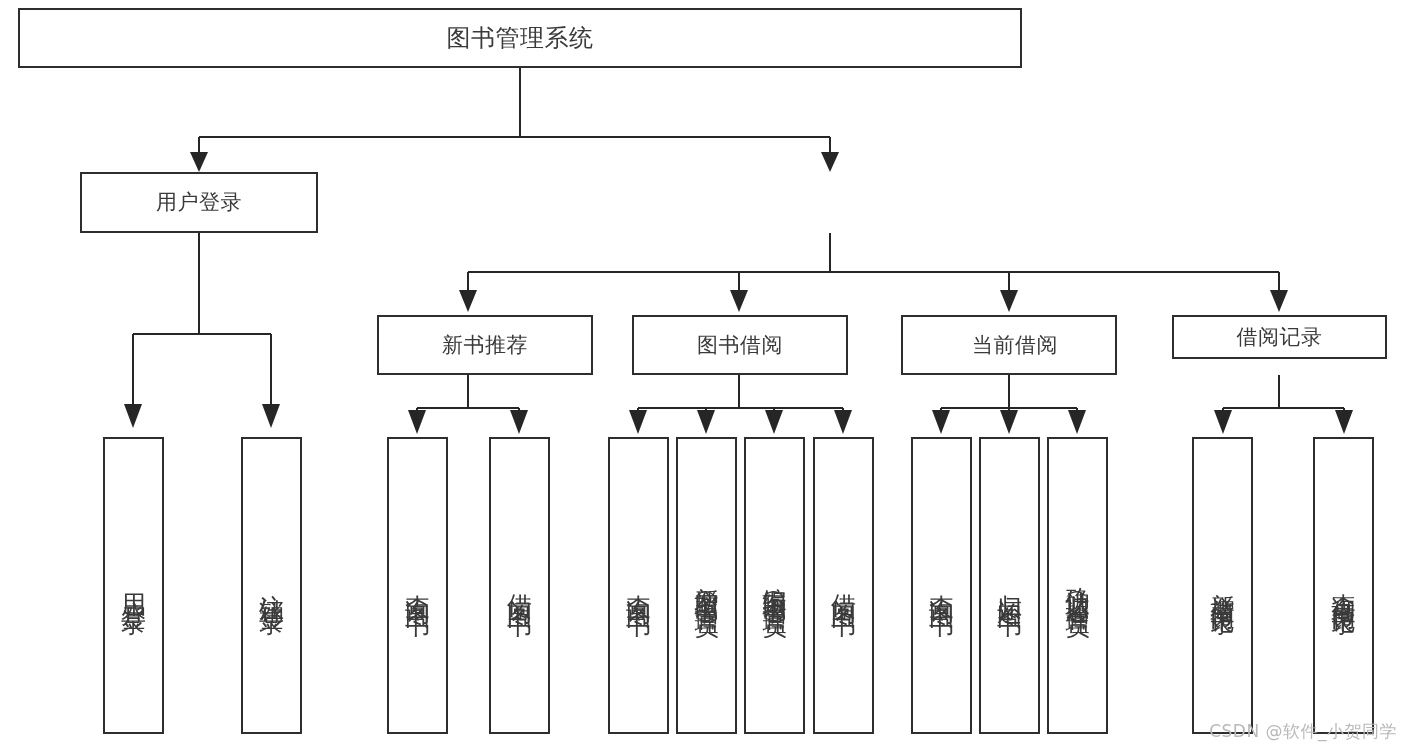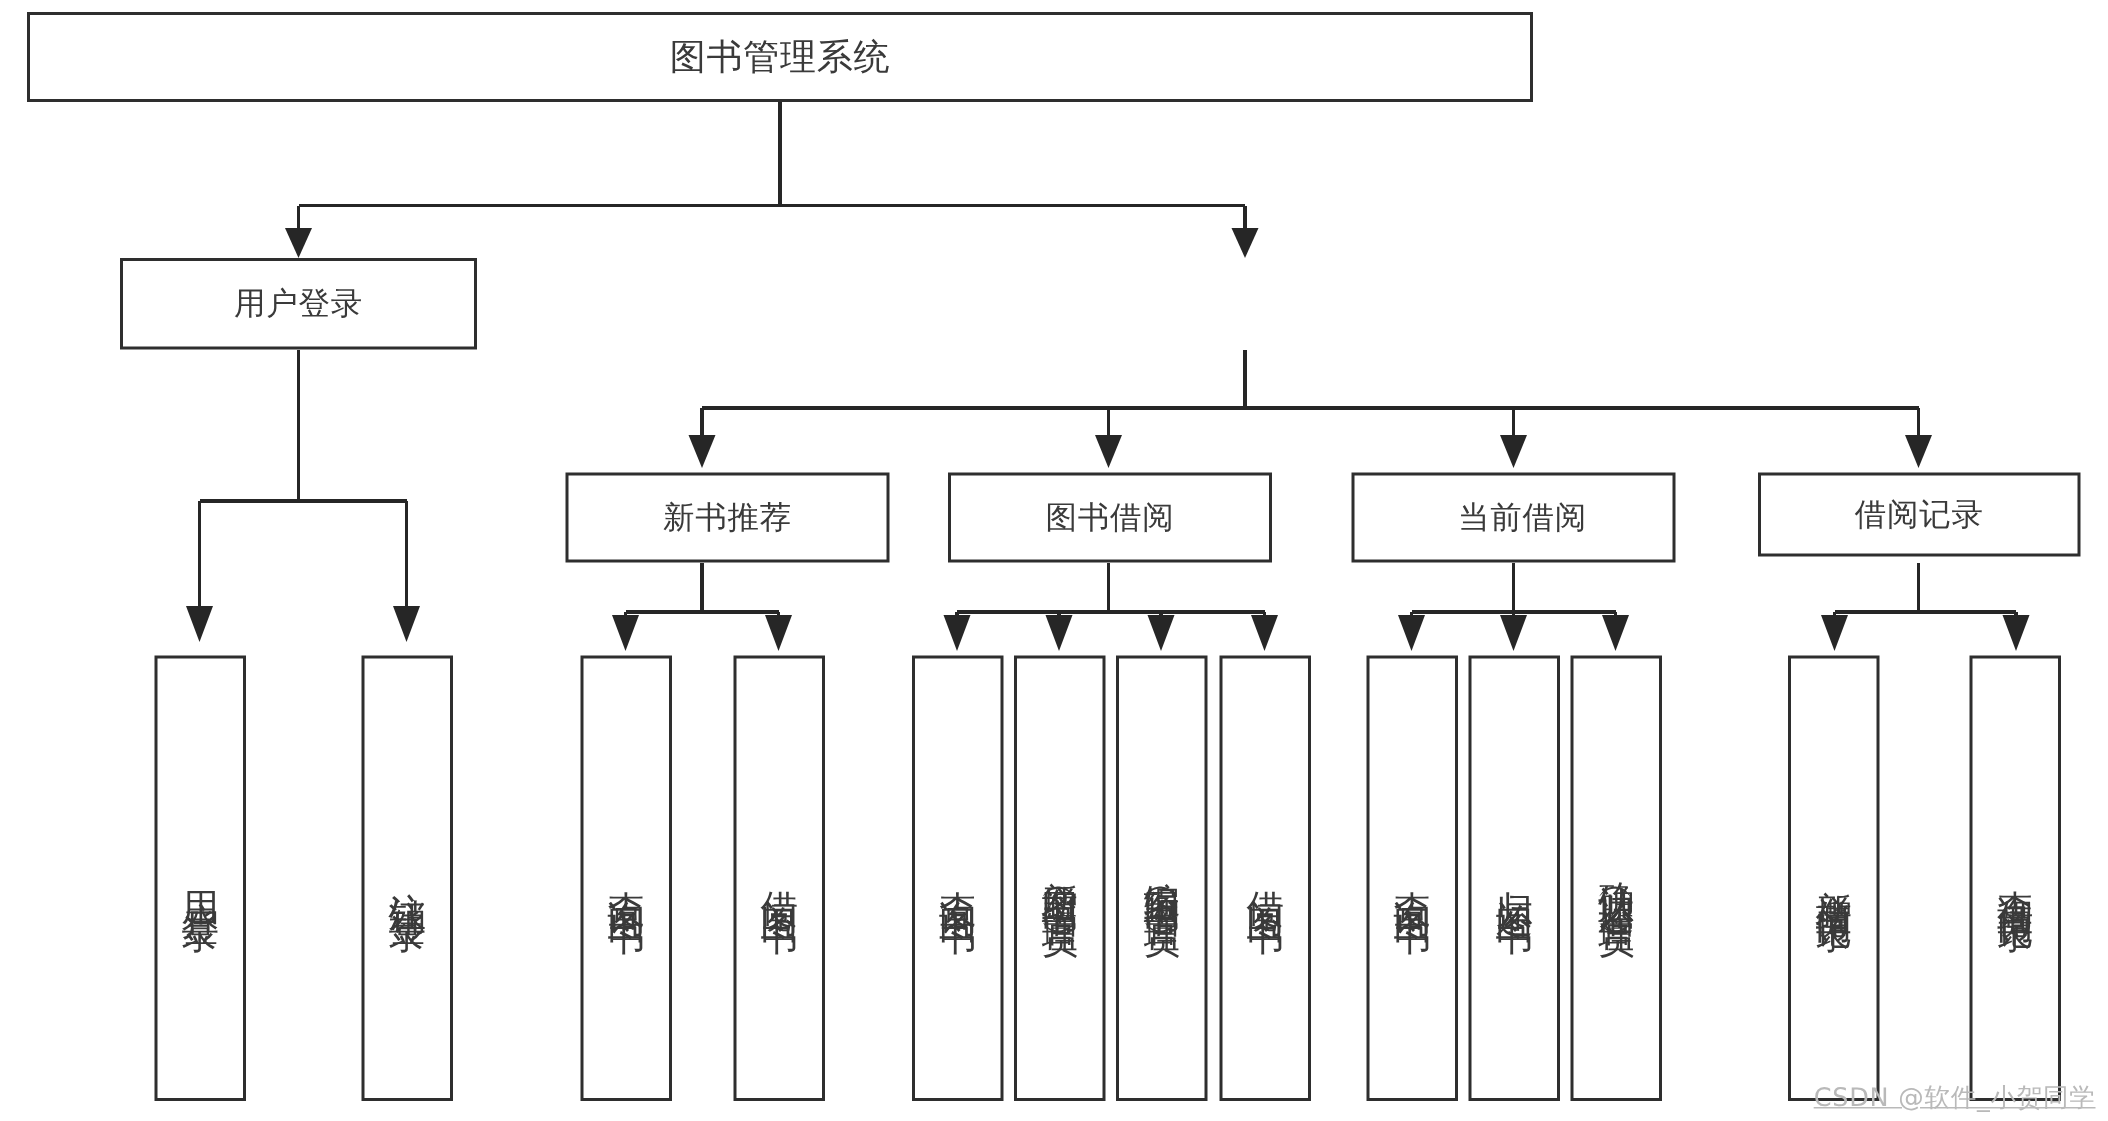--- a/index.html
+++ b/index.html
@@ -71,21 +71,20 @@
   
   #watermark{
     position:absolute;
     right:8px;
     bottom:4px;
     font-size:17px;
     color:#b9b9b9;
     letter-spacing:.5px;
     white-space:nowrap;
     user-select:none;
-    text-decoration:underline;
   }
 </style>
 </head>
 <body>
 
 <div id="canvas">
 
   <svg id="wires" viewBox="0 0 1405 747" width="1405" height="747" xmlns="http://www.w3.org/2000/svg">
 
     <line x1="520" y1="68" x2="520" y2="137"></line>
@@ -164,21 +163,21 @@
   </div>
 
   <div class="node h-node" style="left:632px; top:315px; width:216px; height:60px;">
     <span class="lbl">图书借阅</span>
   </div>
 
   <div class="node h-node" style="left:901px; top:315px; width:216px; height:60px;padding-left:12px;">
     <span class="lbl">当前借阅</span>
   </div>
 
-  <div class="node h-node" style="left:1172px; top:315px; width:215px; height:56px;">
+  <div class="node h-node" style="left:1172px; top:315px; width:215px; height:44px;">
     <span class="lbl">借阅记录</span>
   </div>
 
   <div class="node v-node" style="left:103px; top:437px; width:61px; height:297px;">
     <span class="lbl">用户登录</span>
   </div>
 
   <div class="node v-node" style="left:241px; top:437px; width:61px; height:297px;">
     <span class="lbl">注销登录</span>
   </div>

